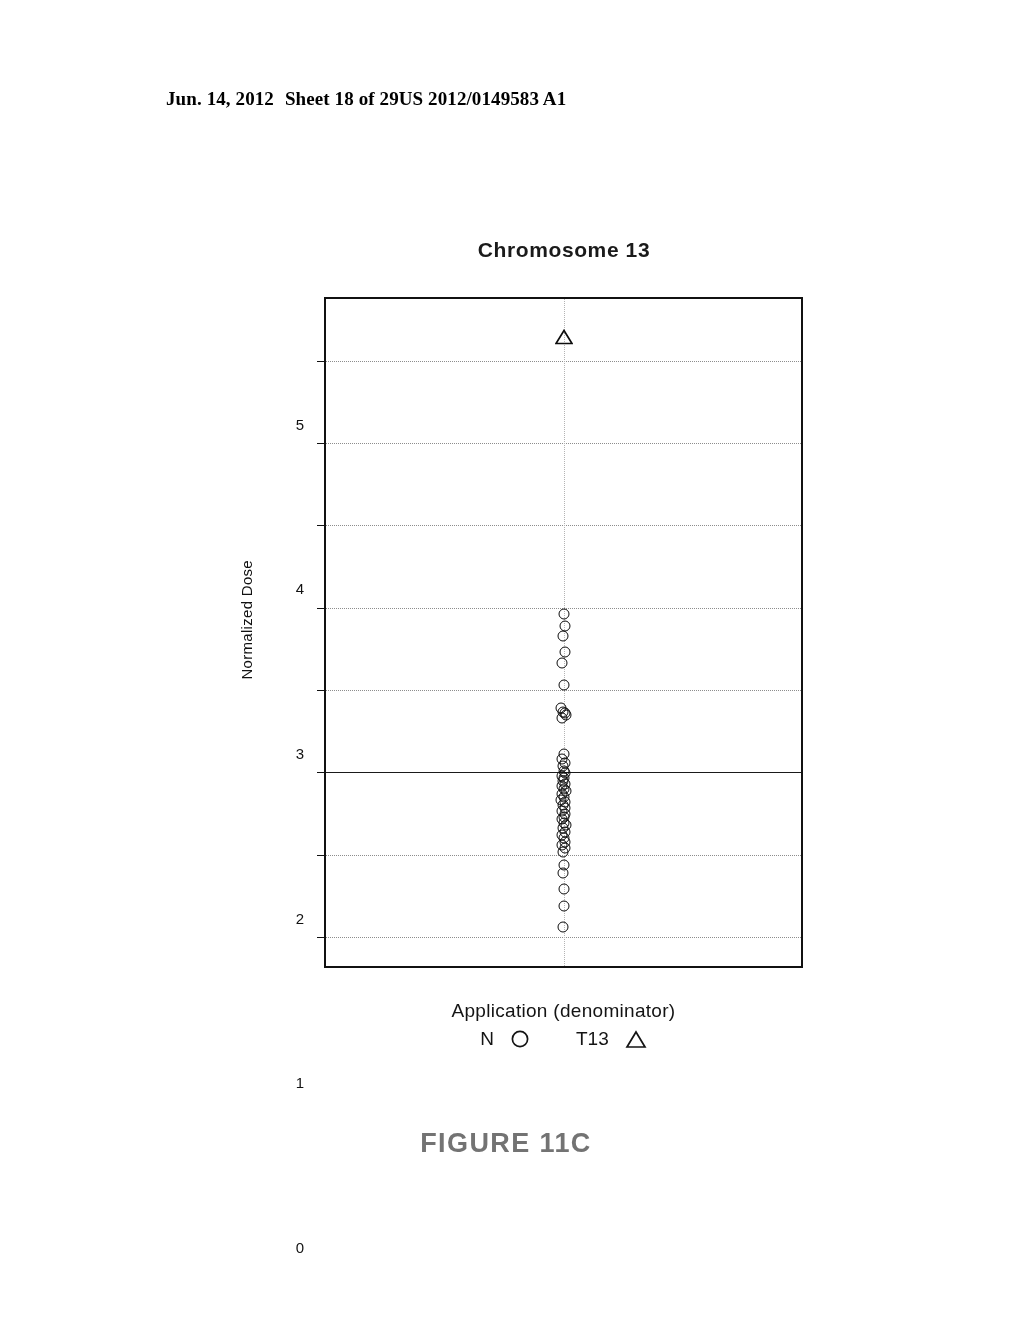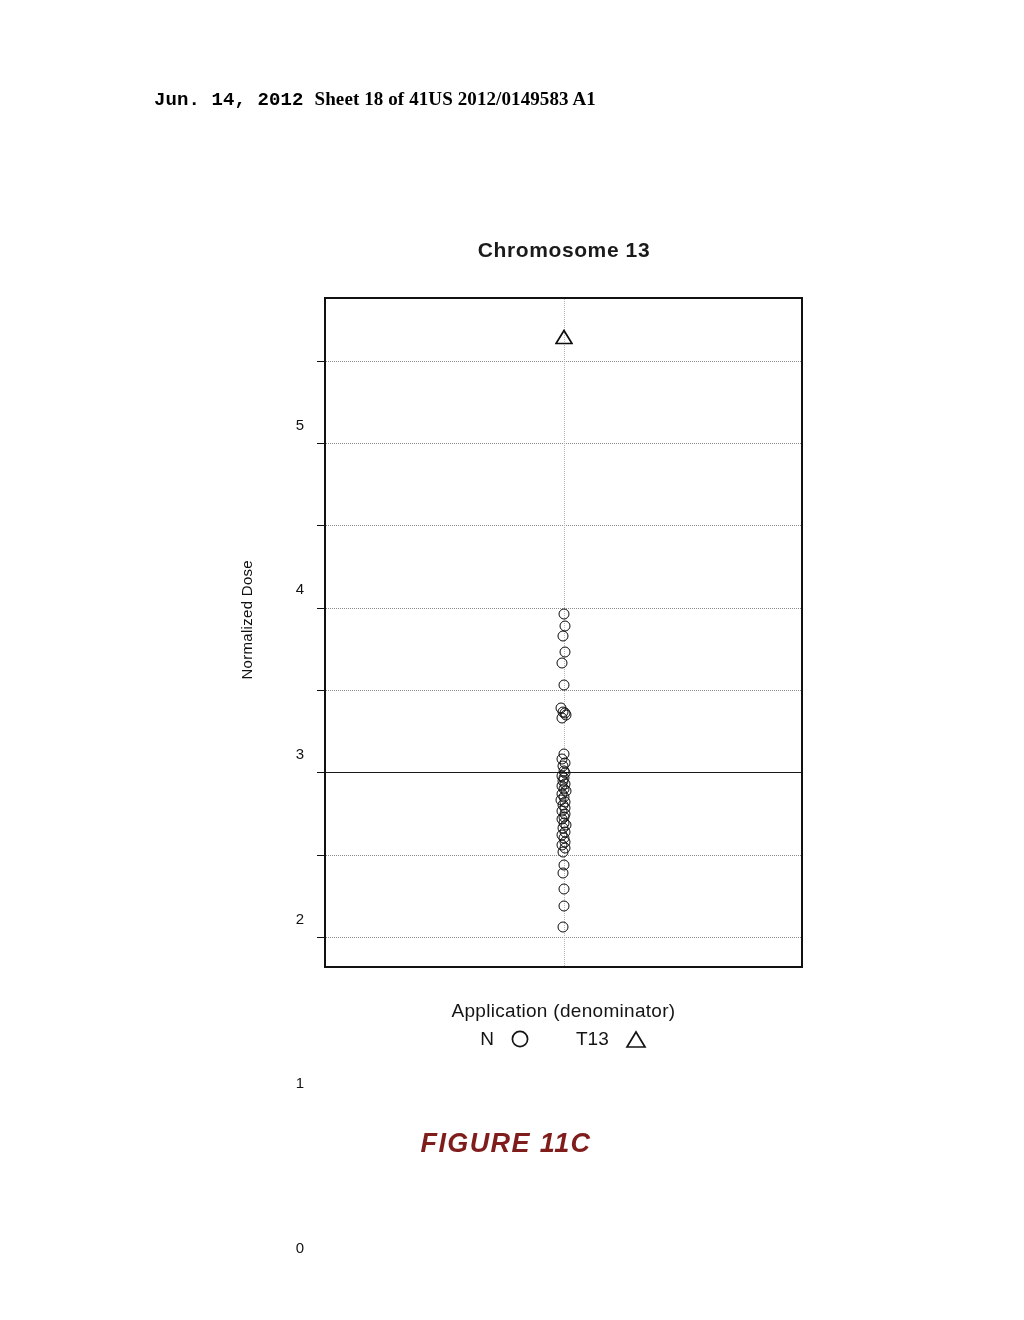--- a/index.html
+++ b/index.html
@@ -25,22 +25,21 @@
     display: flex;
     align-items: baseline;
     font-family: "Liberation Serif", serif;
     font-weight: bold;
     font-size: 19px;
     letter-spacing: 0.1px;
     white-space: nowrap;
   }
   #patent-header .hdr-pub { }
   #patent-header .hdr-date {
-    margin-left: 32px;
-    font-family: Liberation Mono, monospace;
+    margin-left: 44px;
   }
   #patent-header .hdr-sheet {
     margin-left: 11px;
   }
   #patent-header .hdr-number {
   }
 
   
   #figure-11c {
     position: absolute;
@@ -200,30 +199,29 @@
   
   #figure-caption {
     position: absolute;
     left: 0;
     top: 1128px;
     width: 1012px;
     text-align: center;
     font-size: 27px;
     font-weight: bold;
     letter-spacing: 1.4px;
-    color: #7f1d1d;
-    font-style: italic;
+    color: #737373;
   }
 </style>
 </head>
 <body>
 
 <div id="patent-header">
   <span class="hdr-date">Jun. 14, 2012</span>
-  <span class="hdr-sheet">Sheet 18 of 41</span>
+  <span class="hdr-sheet">Sheet 18 of 29</span>
   <span class="hdr-number">US 2012/0149583 A1</span>
 </div>
 
 <div id="figure-11c">
 
   <div id="chart-title">Chromosome 13</div>
 
   <div id="plot-frame">
     <div id="plot-inner">
         <div class="gridline-h" style="top: 61.7593px;"></div>

